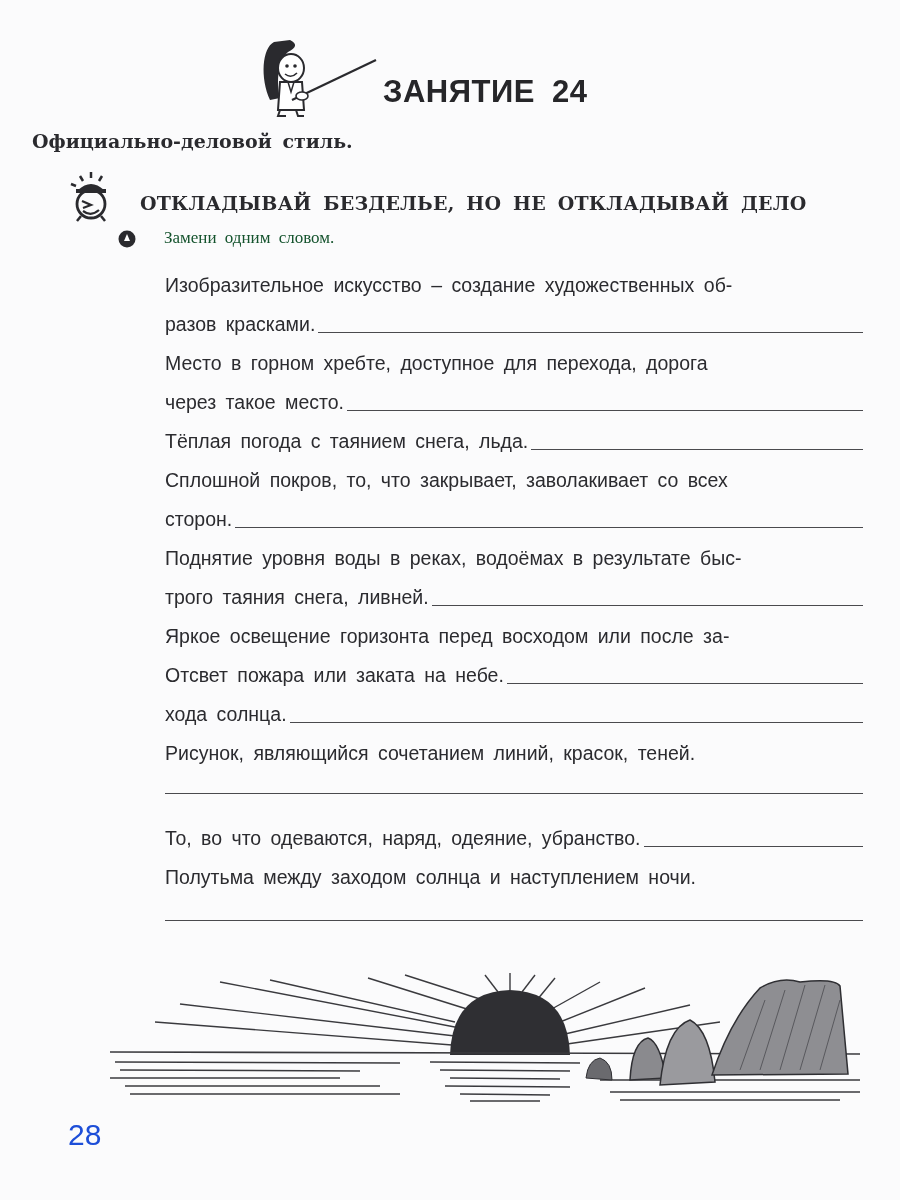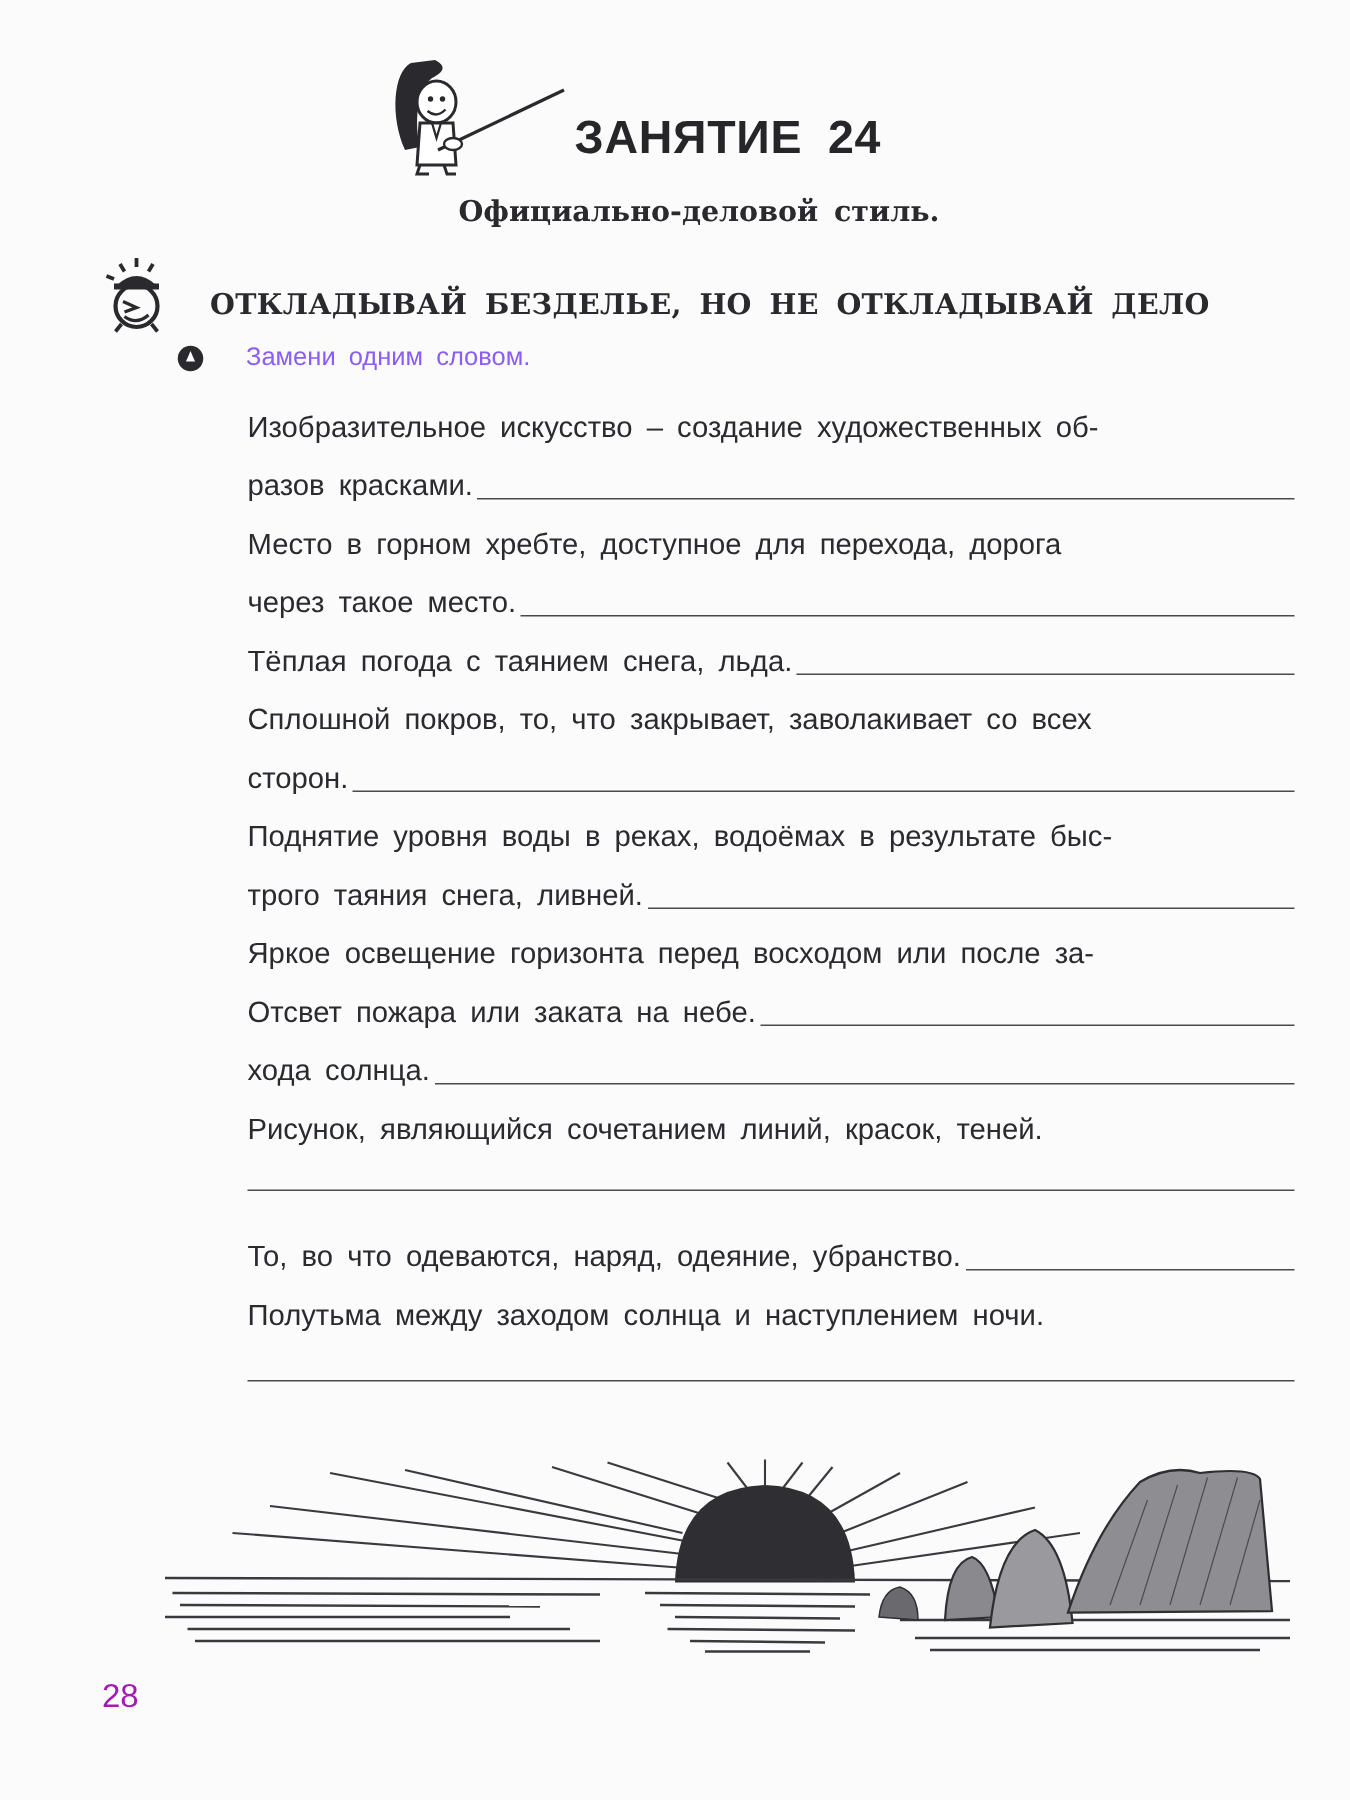--- a/index.html
+++ b/index.html
@@ -7,55 +7,55 @@
     width: 900px; height: 1200px; background: #fbfbfc; position: relative; overflow: hidden;
     color: #2a2a2e;
   }
   .header-title {
     position: absolute; left: 383px; top: 58px;
     font-family: "Liberation Sans", sans-serif; font-weight: 700; font-size: 31px; letter-spacing: 0.5px;
     color: #262629; word-spacing: 8px; margin-top: 16px;
   }
   .mascot { position: absolute; left: 258px; top: 38px; width: 125px; height: 80px; }
   .subtitle {
-    position: absolute; left: 0; width: 900px; top: 130px; text-align: center;
+    position: absolute; left: 0; width: 900px; top: 130px; text-align: left;
     font-family: "DejaVu Serif", serif; font-weight: 700; font-size: 19px; color: #2a2a2e;
     padding-left: 32px; box-sizing: border-box; word-spacing: 4px;
   }
   .proverb-row { position: absolute; left: 68px; top: 170px; width: 800px; height: 52px; }
   .clock-icon { position: absolute; left: 0; top: 0; width: 46px; height: 52px; }
   .proverb {
     position: absolute; left: 72px; top: 22px;
     font-family: "DejaVu Serif", serif; font-weight: 700; font-size: 19px; color: #2a2a2e; word-spacing: 5px;
     letter-spacing: 0.2px;
   }
   .task-row { position: absolute; left: 118px; top: 226px; }
   .bullet-icon { position: absolute; left: 0; top: 4px; width: 18px; height: 18px; }
   .task-label {
     position: absolute; left: 46px; top: 2px; white-space: nowrap;
-    font-family: Liberation Sans, sans-serif; font-size: 17px; color: #8b5cf6; word-spacing: 4px;
+    font-family: Liberation Serif, serif; font-size: 17px; color: #14532d; word-spacing: 4px;
   }
   .items { position: absolute; left: 165px; top: 264px; width: 698px; }
   .line {
     height: 39px; display: flex; align-items: flex-end;
     font-family: "Liberation Sans", sans-serif; font-size: 19.5px; color: #2b2b2f;
     word-spacing: 4px; white-space: nowrap; line-height: 1;
     padding-bottom: 8px; box-sizing: border-box; text-align: center;
   }
   .line.full { justify-content: space-between; }
   .line .txt { flex: 0 0 auto; }
   .blank {
     flex: 1 1 auto; border-bottom: 1.3px solid #4a4a4e; margin-left: 3px; height: 0; margin-bottom: 1px;
   }
   .standalone-blank { height: 46px; display: flex; align-items: center; }
   .standalone-blank .blank { margin-left: 0; }
   .scene { position: absolute; left: 100px; top: 970px; width: 770px; height: 135px; }
   .page-number {
     position: absolute; left: 68px; top: 1118px;
-    font-family: "Liberation Sans", sans-serif; font-size: 22px; color: #a21caf;
+    font-family: "Liberation Sans", sans-serif; font-size: 30px; color: #1d4ed8;
   }
 </style>
 </head>
 <body>
 
 <svg class="mascot" viewBox="0 0 125 80">
   <path d="M16 4 C 4 10, 2 40, 12 62 L 22 60 C 18 44, 20 22, 30 14 C 38 10, 40 6, 32 2 Z" fill="#2a2a2e"></path>
   <ellipse cx="33" cy="30" rx="13" ry="14" fill="#fff" stroke="#2a2a2e" stroke-width="2"></ellipse>
   <circle cx="29" cy="28" r="1.8" fill="#2a2a2e"></circle>
     <circle cx="37" cy="28" r="1.8" fill="#2a2a2e"></circle>

